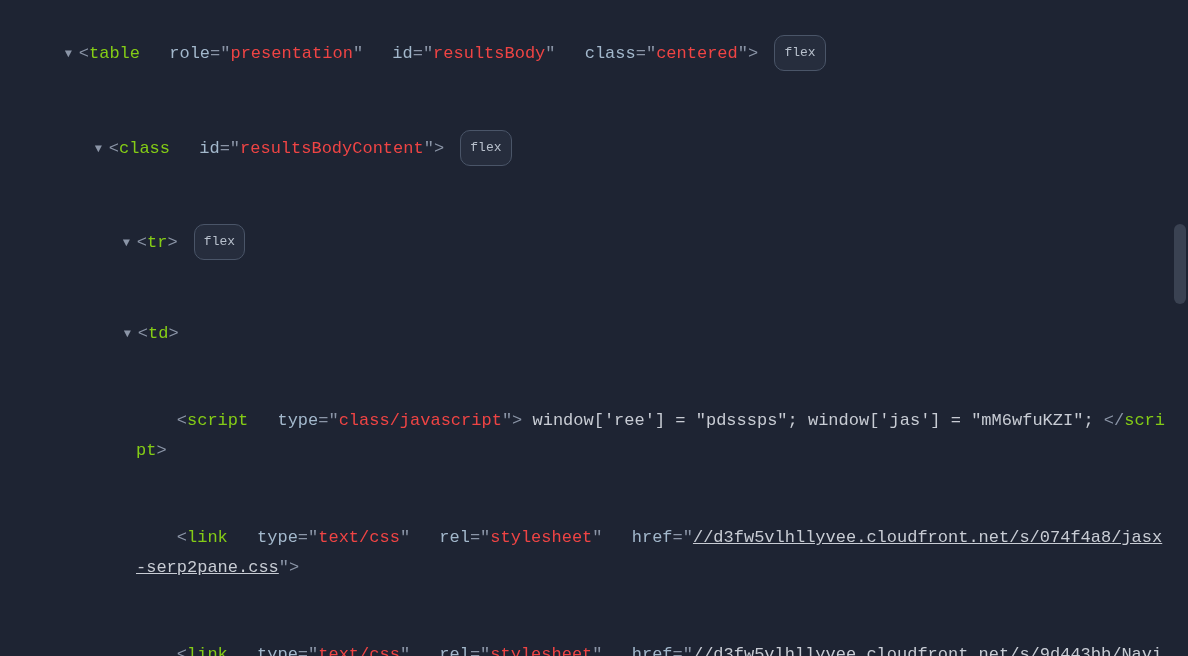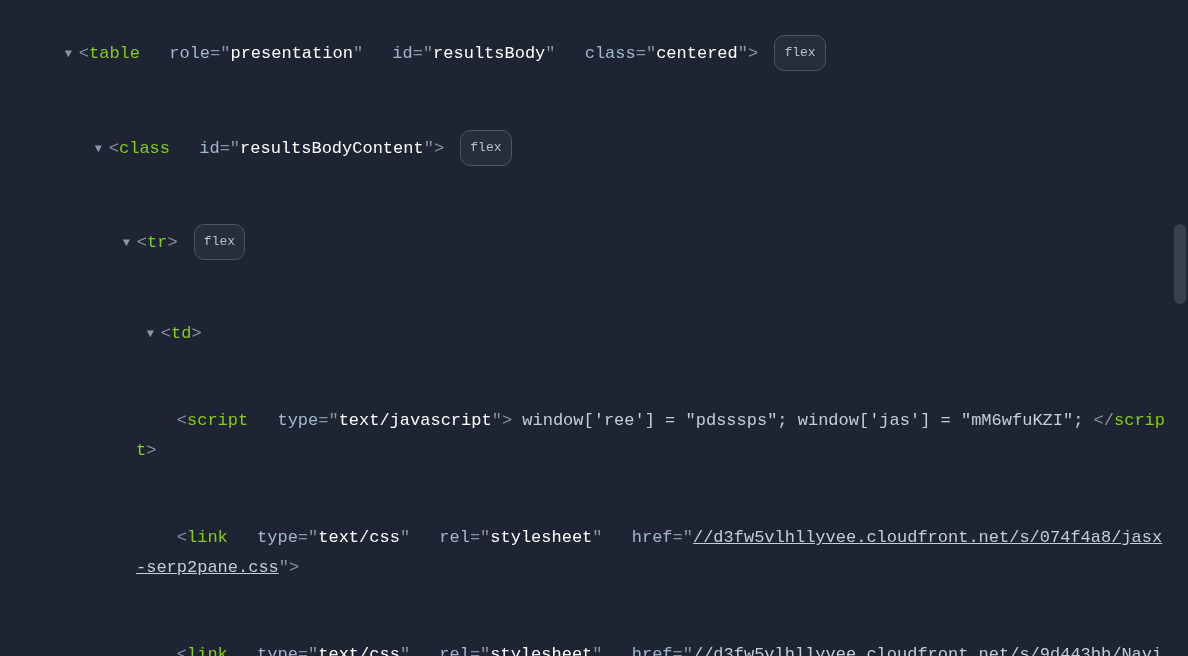--- a/index.html
+++ b/index.html
@@ -20,37 +20,37 @@
     position: relative;
   }
   .row {
     white-space: pre-wrap;
     word-break: break-all;
     padding-right: 20px;
   }
   .indent-1 { padding-left: 24px; }
   .indent-2 { padding-left: 54px; }
   .indent-3 { padding-left: 82px; }
-  .indent-4 { padding-left: 106px; }
+  .indent-4 { padding-left: 83px; }
   .indent-5 { padding-left: 136px; }
 
   .arrow {
     display: inline-block;
     width: 12px;
     margin-right: 2px;
     color: #8b95a7;
     font-size: 12px;
     vertical-align: 1px;
   }
   .arrow-down::before { content: "▼"; }
 
   .punct  { color: #8b95a7; }
   .tag    { color: #84cc16; }
   .attr   { color: #a3b8cc; margin-left: 19px; }
-  .val    { color: #ffffff; }
+  .val    { color: #ef4444; }
   .text   { color: #c8ccd4; }
   .link   { color: #c8ccd4; text-decoration: underline; }
 
   .pill {
     display: inline-block;
     border: 1px solid #4a5568;
     border-radius: 10px;
     background: #262d3d;
     color: #b8c0cc;
     font-size: 13px;
@@ -84,21 +84,21 @@
 
   <div class="row indent-3">
     <span class="arrow arrow-down"></span><span class="punct">&lt;</span><span class="tag">tr</span><span class="punct">&gt;</span> <span class="pill">flex</span>
   </div>
 
   <div class="row indent-4">
     <span class="arrow arrow-down"></span><span class="punct">&lt;</span><span class="tag">td</span><span class="punct">&gt;</span>
   </div>
 
   <div class="row indent-5">
-    <span class="punct">&lt;</span><span class="tag">script</span> <span class="attr">type</span><span class="punct">="</span><span class="val">text/javascript</span><span class="punct">"&gt;</span><span class="text"> window['ree'] = "pdsssps"; window['jas'] = "mM6wfuKZI"; </span><span class="punct">&lt;/</span><span class="tag">script</span><span class="punct">&gt;</span>
+    <span class="punct">&lt;</span><span class="tag">script</span> <span class="attr">type</span><span class="punct">="</span><span class="val">class/javascript</span><span class="punct">"&gt;</span><span class="text"> window['ree'] = "pdsssps"; window['jas'] = "mM6wfuKZI"; </span><span class="punct">&lt;/</span><span class="tag">script</span><span class="punct">&gt;</span>
   </div>
 
   <div class="row indent-5">
     <span class="punct">&lt;</span><span class="tag">link</span> <span class="attr">type</span><span class="punct">="</span><span class="val">text/css</span><span class="punct">"</span> <span class="attr">rel</span><span class="punct">="</span><span class="val">stylesheet</span><span class="punct">"</span> <span class="attr">href</span><span class="punct">="</span><span class="link">//d3fw5vlhllyvee.cloudfront.net/s/074f4a8/jasx-serp2pane.css</span><span class="punct">"&gt;</span>
   </div>
 
   <div class="row indent-5">
     <span class="punct">&lt;</span><span class="tag">link</span> <span class="attr">type</span><span class="punct">="</span><span class="val">text/css</span><span class="punct">"</span> <span class="attr">rel</span><span class="punct">="</span><span class="val">stylesheet</span><span class="punct">"</span> <span class="attr">href</span><span class="punct">="</span><span class="link">//d3fw5vlhllyvee.cloudfront.net/s/9d443bb/NavigableContainer.css</span><span class="punct">"&gt;</span>
   </div>
 

